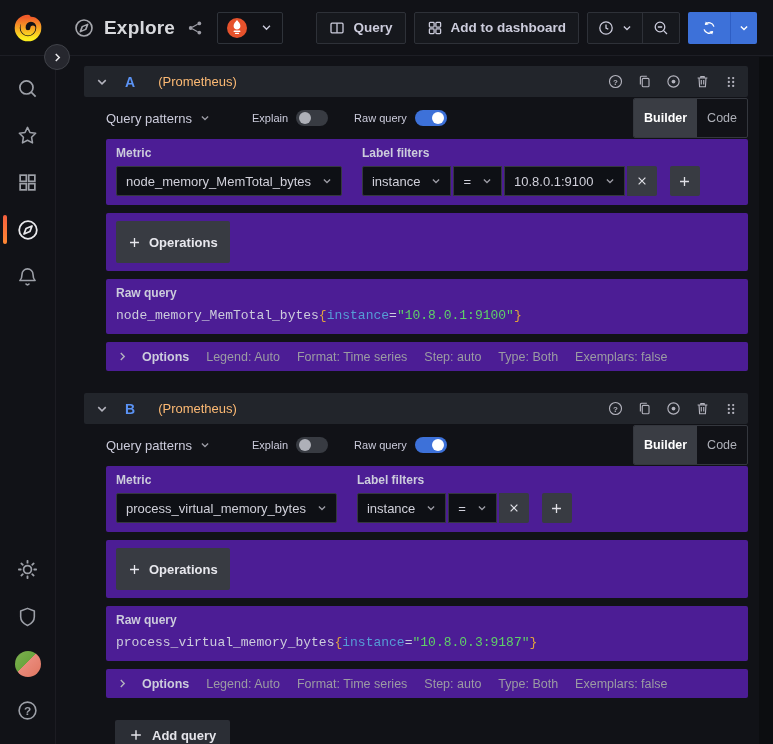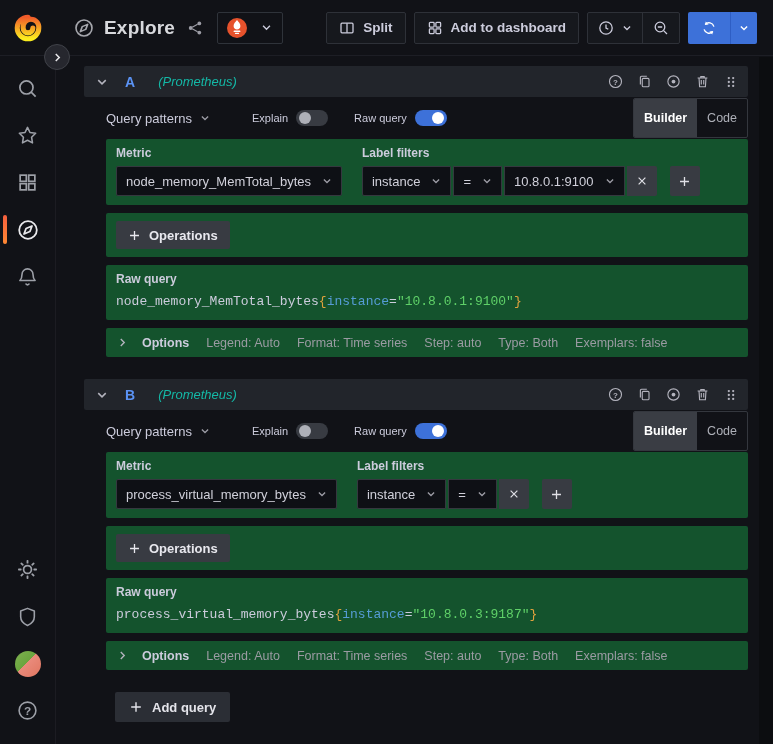--- a/index.html
+++ b/index.html
@@ -75,58 +75,58 @@
   .content { position:absolute; top:56px; left:56px; right:0; bottom:0; padding:10px 25px 0 28px; }
   .scroll-track { position:absolute; top:57px; right:0; bottom:0; width:14px; background:#0c0d10; }
 
   .query-panel { margin-bottom:18px; }
   .q-header {
     height:31px; background:#22252b; border-radius:2px;
     display:flex; align-items:center; padding:0 10px; cursor:pointer;
   }
   .q-collapse { color:#b4b4be; margin-left:2px; }
   .q-letter { color:#5b93f5; font-weight:700; font-size:14px; margin-left:17px; }
-  .q-hint { color:#14b8a6; font-style:italic; font-size:13px; margin-left:23px; }
+  .q-hint { color:#fdba74; font-size:13px; margin-left:23px; }
   .q-actions { margin-left:auto; display:flex; align-items:center; gap:14px; color:#b4b4be; }
   .q-actions .icon { cursor:pointer; }
 
   .q-body { padding:6px 0 4px 22px; }
   .q-toolbar { height:28px; margin:1px 0 7px; display:flex; align-items:center; }
   .patterns-btn { display:flex; align-items:center; gap:8px; font-size:13px; color:#ccccdc; }
   .toggle-field { display:flex; align-items:center; gap:8px; font-size:11px; color:#ccccdc; }
   .explain-field { margin-left:42px; }
   .rawq-field { margin-left:26px; }
   .switch { width:32px; height:16px; border-radius:9px; background:#383b42; position:relative; cursor:pointer; }
   .switch .knob { position:absolute; top:2px; left:3px; width:12px; height:12px; border-radius:50%; background:#aeb0b8; }
   .switch.on { background:#3d71d9; }
   .switch.on .knob { left:auto; right:3px; background:#fff; }
   .mode-group { margin-left:auto; display:flex; align-items:stretch; height:40px; border:1px solid #34373e; border-radius:2px; overflow:hidden; }
   .mode-btn { padding:0 10px; display:flex; align-items:center; font-size:12.5px; color:#aeb0b8; }
   .mode-btn.active { background:#3a3d44; color:#ffffff; font-weight:700; }
 
-  .card { background:#14532d; border-radius:2px; margin-bottom:8px; }
+  .card { background:#4c1d95; border-radius:2px; margin-bottom:8px; }
   .builder-card { padding:8px 10px 9px; display:flex; gap:20px; }
   .field-label { font-size:12px; font-weight:700; color:#ccccdc; margin-bottom:6px; line-height:13px; }
   .field-row { display:flex; align-items:center; }
   .select {
     height:30px; background:#0e1015; border:1px solid #35383f; border-radius:2px;
     display:flex; align-items:center; gap:11px; padding:0 9px; font-size:13px; color:#d0d0da; cursor:pointer;
   }
   .select .chev { color:#9d9da6; }
   .filter-row .select { margin-right:2px; border-radius:0; }
   .filter-row .select:first-child { border-radius:2px 0 0 2px; }
   .sq-btn {
     width:30px; height:30px; background:#383b42; border-radius:2px;
     display:flex; align-items:center; justify-content:center; color:#e0e0e6;
   }
   .x-btn { border-radius:0 2px 2px 0; margin-right:13px; }
 
   .ops-card { padding:8px 10px; }
   .ops-btn {
-    height:28px; padding:0 12px; background:#383b42; border-radius:2px;
+    height:42px; padding:0 12px; background:#383b42; border-radius:2px;
     display:flex; align-items:center; gap:8px; font-size:13px; font-weight:700; color:#e8e8ee;
   }
 
   .raw-card { padding:8px 10px 10px; }
   .raw-label { font-size:12px; font-weight:700; color:#ccccdc; margin-bottom:7px; line-height:13px; }
   .raw-code { font-family:"Liberation Mono","DejaVu Sans Mono",monospace; font-size:13px; line-height:17px; color:#ccccdc; white-space:pre; }
   .tok-brace { color:#e0a23e; }
   .tok-label { color:#569cd6; }
   .tok-eq { color:#ccccdc; }
   .tok-str { color:#5fd068; }
@@ -190,21 +190,21 @@
     </span>
   </button>
   <div class="topbar-right">
     <button class="tb-btn">
       <span class="icon">
         <svg width="16" height="16" viewBox="0 0 16 16" stroke="currentColor" stroke-width="1.3" fill="none">
           <rect x="2" y="3.2" width="12" height="9.6" rx="1"></rect>
             <path d="M8 3.2v9.6"></path>
         </svg>
       </span>
-      <span>Split</span>
+      <span>Query</span>
     </button>
     <button class="tb-btn">
       <span class="icon">
         <svg width="16" height="16" viewBox="0 0 16 16" stroke="currentColor" stroke-width="1.3" fill="none">
           <rect x="2.4" y="2.4" width="4.7" height="4.7" rx="0.8"></rect>
             <rect x="8.9" y="2.4" width="4.7" height="4.7" rx="0.8"></rect>
           <rect x="2.4" y="8.9" width="4.7" height="4.7" rx="0.8"></rect>
             <rect x="8.9" y="8.9" width="4.7" height="4.7" rx="0.8"></rect>
         </svg>
       </span>

